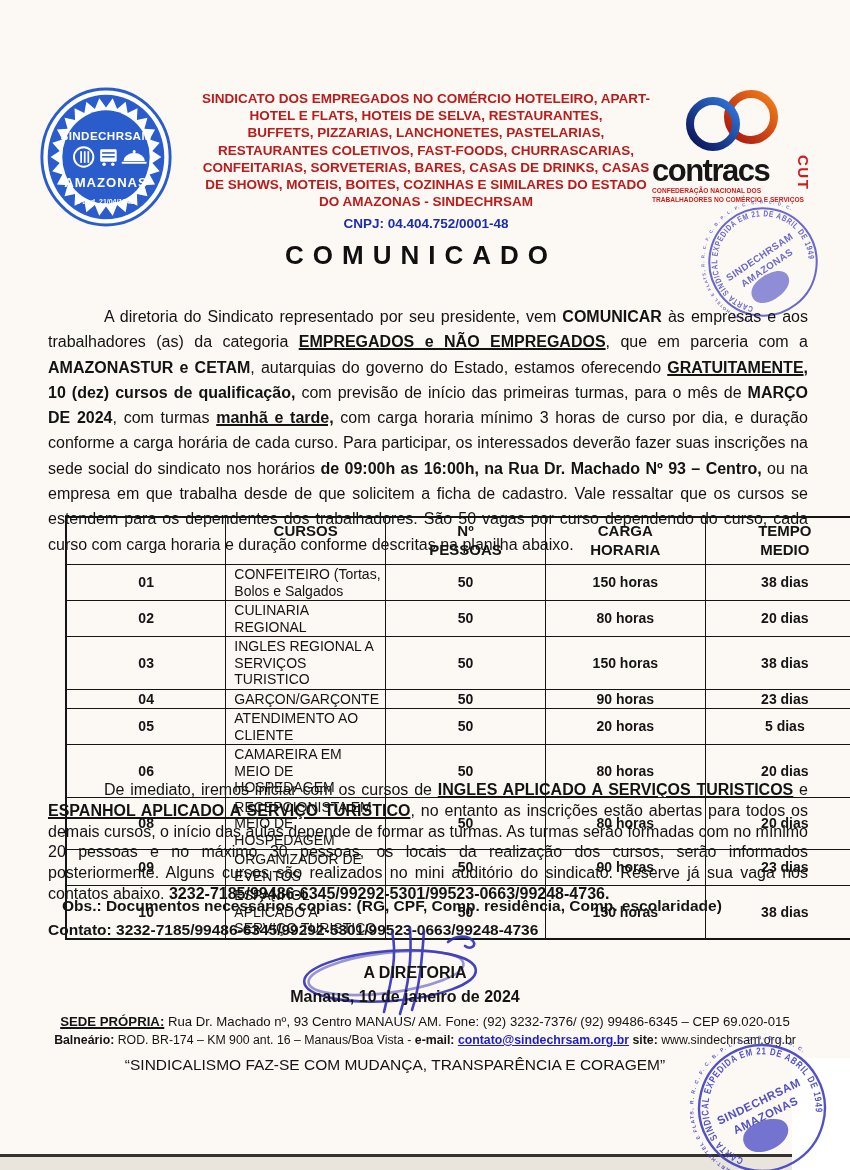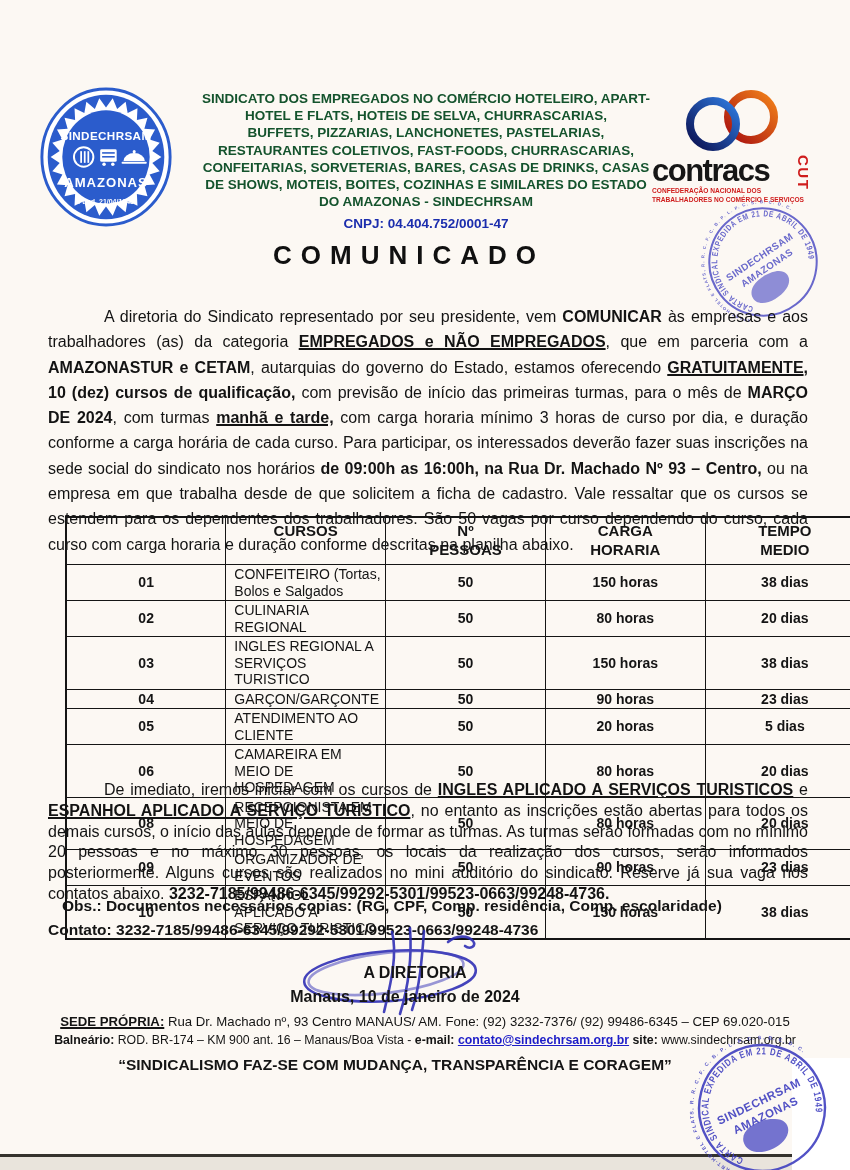--- a/index.html
+++ b/index.html
@@ -6,25 +6,25 @@
   *{box-sizing:border-box;}
   #paper{
     position:relative;width:850px;height:1170px;margin:0 auto;
     background:#fcf8f3;overflow:hidden;
     font-family:"Liberation Sans",sans-serif;color:#141414;
   }
   .abs{position:absolute;}
 
   
   #union-name{left:178px;top:90px;width:496px;text-align:center;
-    color:#14532d;font-weight:700;font-size:13.5px;line-height:17.2px;}
+    color:#b91c1c;font-weight:700;font-size:13.5px;line-height:17.2px;}
   #union-cnpj{margin-top:3px;}
 
   
-  #title{left:4px;top:240px;width:810px;text-align:center;
+  #title{left:16px;top:240px;width:810px;text-align:center;
     font-size:26px;font-weight:700;letter-spacing:9px;color:#101010;}
 
   
   .bodytext{font-size:16px;text-align:justify;color:#131313;}
   #p1{left:48px;top:288px;width:760px;line-height:25.3px;text-indent:56px;}
   #p2{left:48px;top:764px;width:760px;line-height:20.8px;text-indent:56px;}
   .seg[data-em*="b"]{font-weight:700;}
   .seg[data-em*="u"]{text-decoration:underline;text-decoration-thickness:1.5px;}
 
   
@@ -49,21 +49,21 @@
   #dateline{left:0;top:988px;width:810px;text-align:center;
     font-size:16px;font-weight:700;}
   #signature-scribble{left:272px;top:926px;}
 
   
   #footer-sede{left:20px;top:1014px;width:810px;text-align:center;font-size:13.2px;}
   #footer-sede b u{text-decoration-thickness:1.5px;}
   #footer-balneario{left:20px;top:1033px;width:810px;text-align:center;font-size:12.3px;}
   #email-link{color:#1d1dc8;font-weight:700;text-decoration:underline;cursor:pointer;}
   #footer-quote{left:0;top:1056px;width:790px;text-align:center;
-    font-size:15.5px;font-weight:700;}
+    font-size:15.5px;font-weight:400;}
 
   
   #paper-edge{left:0;top:1154px;width:812px;height:3px;background:#35322d;}
   #below-edge{left:0;top:1157px;width:850px;height:13px;background:#e9e4dc;}
   #stamp-card{left:792px;top:1058px;width:58px;height:112px;background:#ffffff;}
 
   .stamp{transform-origin:50% 50%;}
   #stamp-top{left:693px;top:192px;width:140px;height:140px;transform:rotate(-38deg);opacity:.78;}
   #stamp-bottom{left:680px;top:1026px;width:164px;height:164px;transform:rotate(-30deg);opacity:.9;}
 </style>
@@ -101,28 +101,28 @@
       <circle cx="99" cy="67.5" r="1.6" fill="#ffffff"></circle>
       <rect x="86" y="78" width="26" height="2" rx="1" fill="#ffffff"></rect>
     </g>
     <text x="70" y="104" text-anchor="middle" font-size="13.5" font-weight="700" fill="#ffffff" letter-spacing="1">AMAZONAS</text>
     <text x="70" y="121" text-anchor="middle" font-size="7.2" font-weight="700" fill="#ffffff">Fund. 21/04/1948</text>
   </svg>
 
   <div class="abs" id="union-name">
 
   <div>SINDICATO DOS EMPREGADOS NO COMÉRCIO HOTELEIRO, APART-</div>
-      <div>HOTEL E FLATS, HOTEIS DE SELVA, CHURRASCARIAS,</div>
+      <div>HOTEL E FLATS, HOTEIS DE SELVA, RESTAURANTES,</div>
       <div>BUFFETS, PIZZARIAS, LANCHONETES, PASTELARIAS,</div>
       <div>RESTAURANTES COLETIVOS, FAST-FOODS, CHURRASCARIAS,</div>
       <div>CONFEITARIAS, SORVETERIAS, BARES, CASAS DE DRINKS, CASAS</div>
       <div>DE SHOWS, MOTEIS, BOITES, COZINHAS E SIMILARES DO ESTADO</div>
       <div>DO AMAZONAS - SINDECHRSAM</div>
     </div>
-  <div class="abs" style="left:178px;top:213px;width:496px;text-align:center;color:#1b2dad;font-weight:700;font-size:13.5px;" id="union-cnpj">CNPJ: 04.404.752/0001-47</div>
+  <div class="abs" style="left:178px;top:213px;width:496px;text-align:center;color:#1b2dad;font-weight:700;font-size:13.5px;" id="union-cnpj">CNPJ: 04.404.752/0001-48</div>
 
   <svg class="abs" style="left:650px;top:88px" width="168" height="128" viewBox="0 0 168 128">
     <defs>
       <linearGradient id="gradR" x1="0" y1="1" x2="1" y2="0">
         <stop offset="0" stop-color="#a80f0f"></stop>
           <stop offset="1" stop-color="#f2821a"></stop>
       </linearGradient>
       <linearGradient id="gradB" x1="1" y1="0" x2="0" y2="1">
         <stop offset="0" stop-color="#2f7ae0"></stop>
           <stop offset="1" stop-color="#0b1050"></stop>

